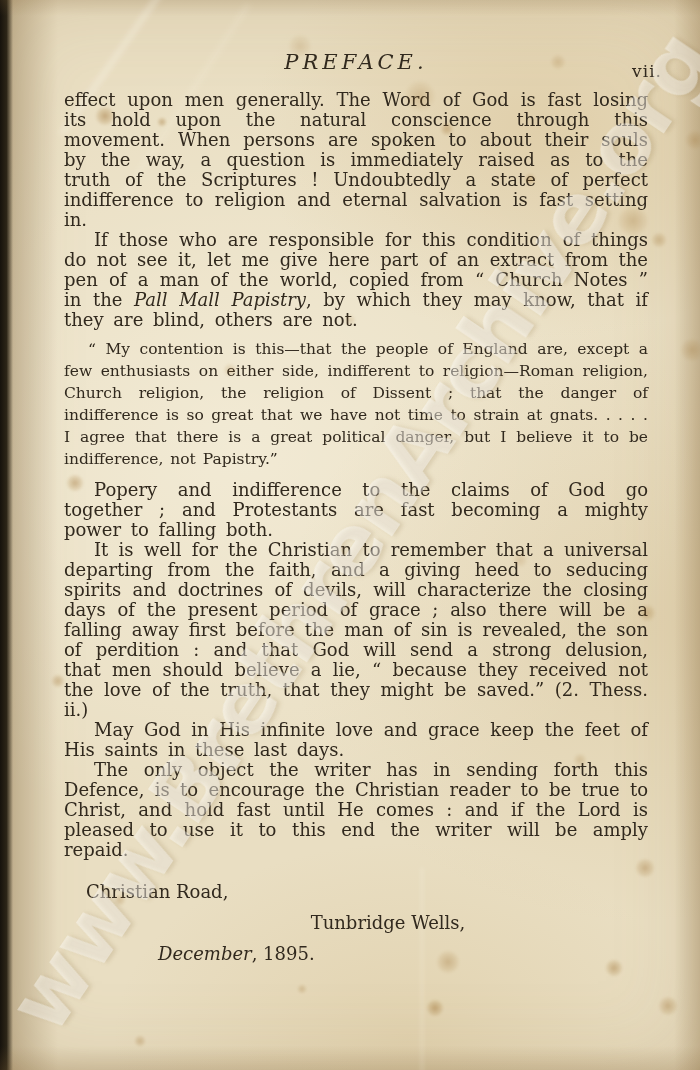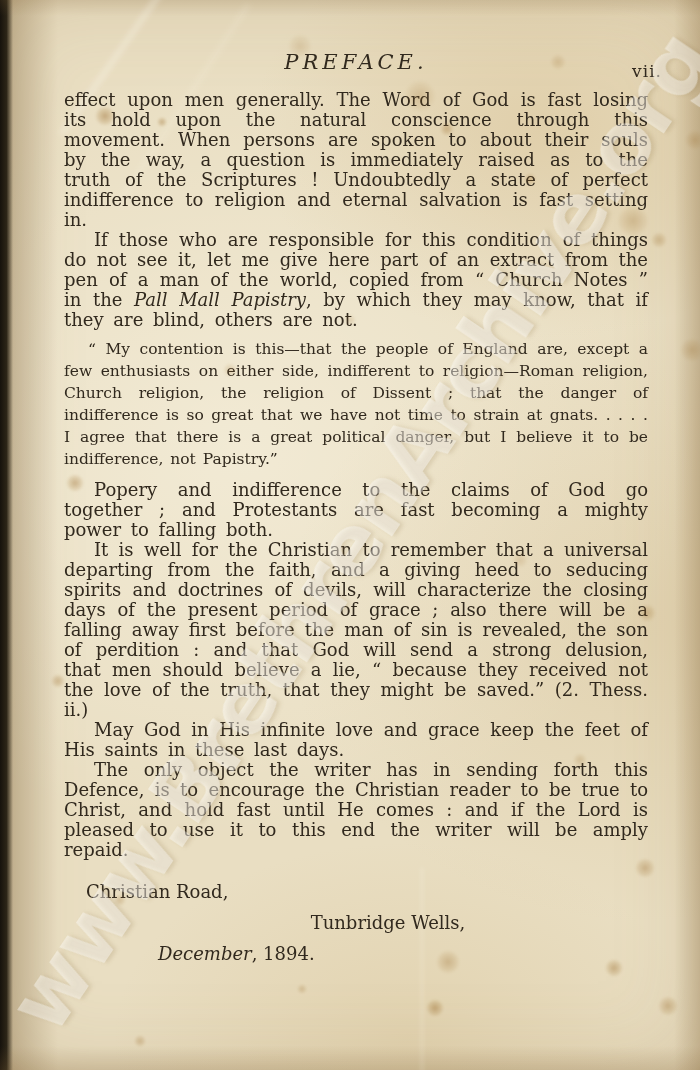--- a/index.html
+++ b/index.html
@@ -79,21 +79,21 @@
     <p class="quote">“ My contention is this—that the people of England are, except a few enthusiasts on either side, indifferent to religion—Roman religion, Church religion, the religion of Dissent ; that the danger of indifference is so great that we have not time to strain at gnats. .  .  .  .  I agree that there is a great political danger, but I believe it to be indifference, not Papistry.”</p>
 
     <p>Popery and indifference to the claims of God go together ; and Protestants are fast becoming a mighty power to falling both.</p>
     <p>It is well for the Christian to remember that a universal departing from the faith, and a giving heed to seducing spirits and doctrines of devils, will characterize the closing days of the present period of grace ; also there will be a falling away first before the man of sin is revealed, the son of perdition : and that God will send a strong delusion, that men should believe a lie, “ because they received not the love of the truth, that they might be saved.” (2. Thess. ii.)</p>
     <p>May God in His infinite love and grace keep the feet of His saints in these last days.</p>
     <p>The only object the writer has in sending forth this Defence, is to encourage the Christian reader to be true to Christ, and hold fast until He comes : and if the Lord is pleased to use it to this end the writer will be amply repaid.</p>
 
     <div class="closing">
       <div class="close-1">Christian Road,</div>
       <div class="close-2">Tunbridge Wells,</div>
-      <div class="close-3"><i>December</i><span>, 1894.</span></div>
+      <div class="close-3"><i>December</i><span>, 1895.</span></div>
     </div>
   </div>
 
   <div class="watermark">www.BrethrenArchive.org</div>
 
 <div class="stain" style="left: 95px; top: 106px; height: 20px; width: 20px; opacity: 0.5;"></div>
     <div class="stain" style="left: 157px; top: 117px; height: 10px; width: 10px; opacity: 0.45;"></div>
     <div class="stain" style="left: 404px; top: 80px; height: 32px; width: 32px; opacity: 0.25;"></div>
     <div class="stain" style="left: 440px; top: 122px; height: 14px; width: 14px; opacity: 0.4;"></div>
     <div class="stain" style="left: 524px; top: 173px; height: 12px; width: 12px; opacity: 0.35;"></div>

